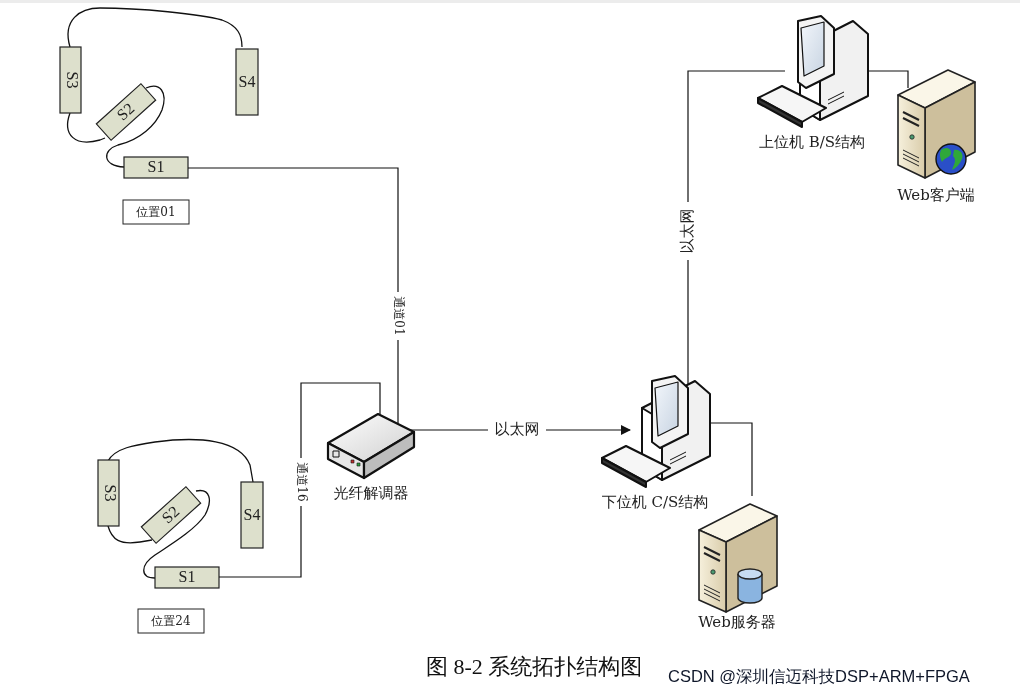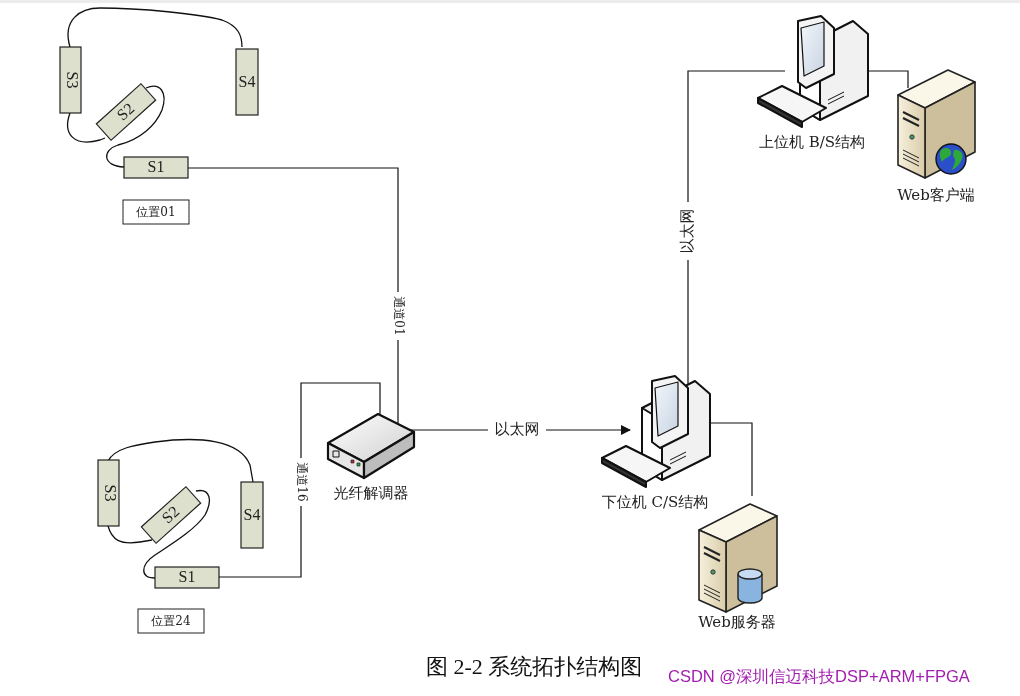--- a/index.html
+++ b/index.html
@@ -3,21 +3,21 @@
 <meta charset="utf-8">
 <style>
   html, body { margin:0; padding:0; background:#ffffff; }
   body { width:1020px; height:696px; position:relative; overflow:hidden; font-family:"DejaVu Serif", serif; }
   .topband { position:absolute; left:0; top:0; width:1020px; height:3px; background:#ececec; }
   svg.diagram { position:absolute; left:0; top:0; }
   .lbl { font-family:"DejaVu Serif", "Liberation Serif", serif; font-size:15px; fill:#222; }
   .slbl { font-family:"Liberation Serif", "DejaVu Serif", serif; font-size:16px; fill:#222; }
   .small { font-family:"DejaVu Serif", serif; font-size:12px; fill:#222; }
   .caption { position:absolute; left:426px; top:652px; font-family:"Liberation Serif","DejaVu Serif",serif; font-size:22px; color:#111; }
-  .watermark { position:absolute; left:668px; top:666px; font-family:"Liberation Sans","DejaVu Sans",sans-serif; font-size:16.5px; color:#a21caf; white-space:nowrap; }
+  .watermark { position:absolute; left:668px; top:666px; font-family:"Liberation Sans","DejaVu Sans",sans-serif; font-size:16.5px; color:#0f172a; white-space:nowrap; }
 </style>
 </head>
 <body>
 
 <div class="topband"></div>
 
 <svg class="diagram" width="1020" height="696" viewBox="0 0 1020 696">
   <defs>
     <marker id="arrow" markerWidth="10" markerHeight="10" refX="9" refY="5" orient="auto" markerUnits="userSpaceOnUse">
       <path d="M0,0 L10,5 L0,10 Z" fill="#111"></path>
@@ -154,14 +154,14 @@
     <line x1="704" y1="589" x2="720" y2="597" stroke-width="1"></line>
     <line x1="704" y1="593" x2="720" y2="601" stroke-width="1"></line>
   </g>
   <g stroke="#222" stroke-width="1.4">
     <path d="M738,574 L738,598 A12,5 0 0 0 762,598 L762,574" fill="#8ab4e0"></path>
     <ellipse cx="750" cy="574" rx="12" ry="5" fill="#c7dcf2"></ellipse>
   </g>
   <text class="lbl" x="737" y="623" text-anchor="middle" dominant-baseline="middle">Web服务器</text>
 </svg>
 
-<div class="caption">图 2-2 系统拓扑结构图</div>
+<div class="caption">图 8-2 系统拓扑结构图</div>
 <div class="watermark">CSDN @深圳信迈科技DSP+ARM+FPGA</div>
 
 </body></html>

